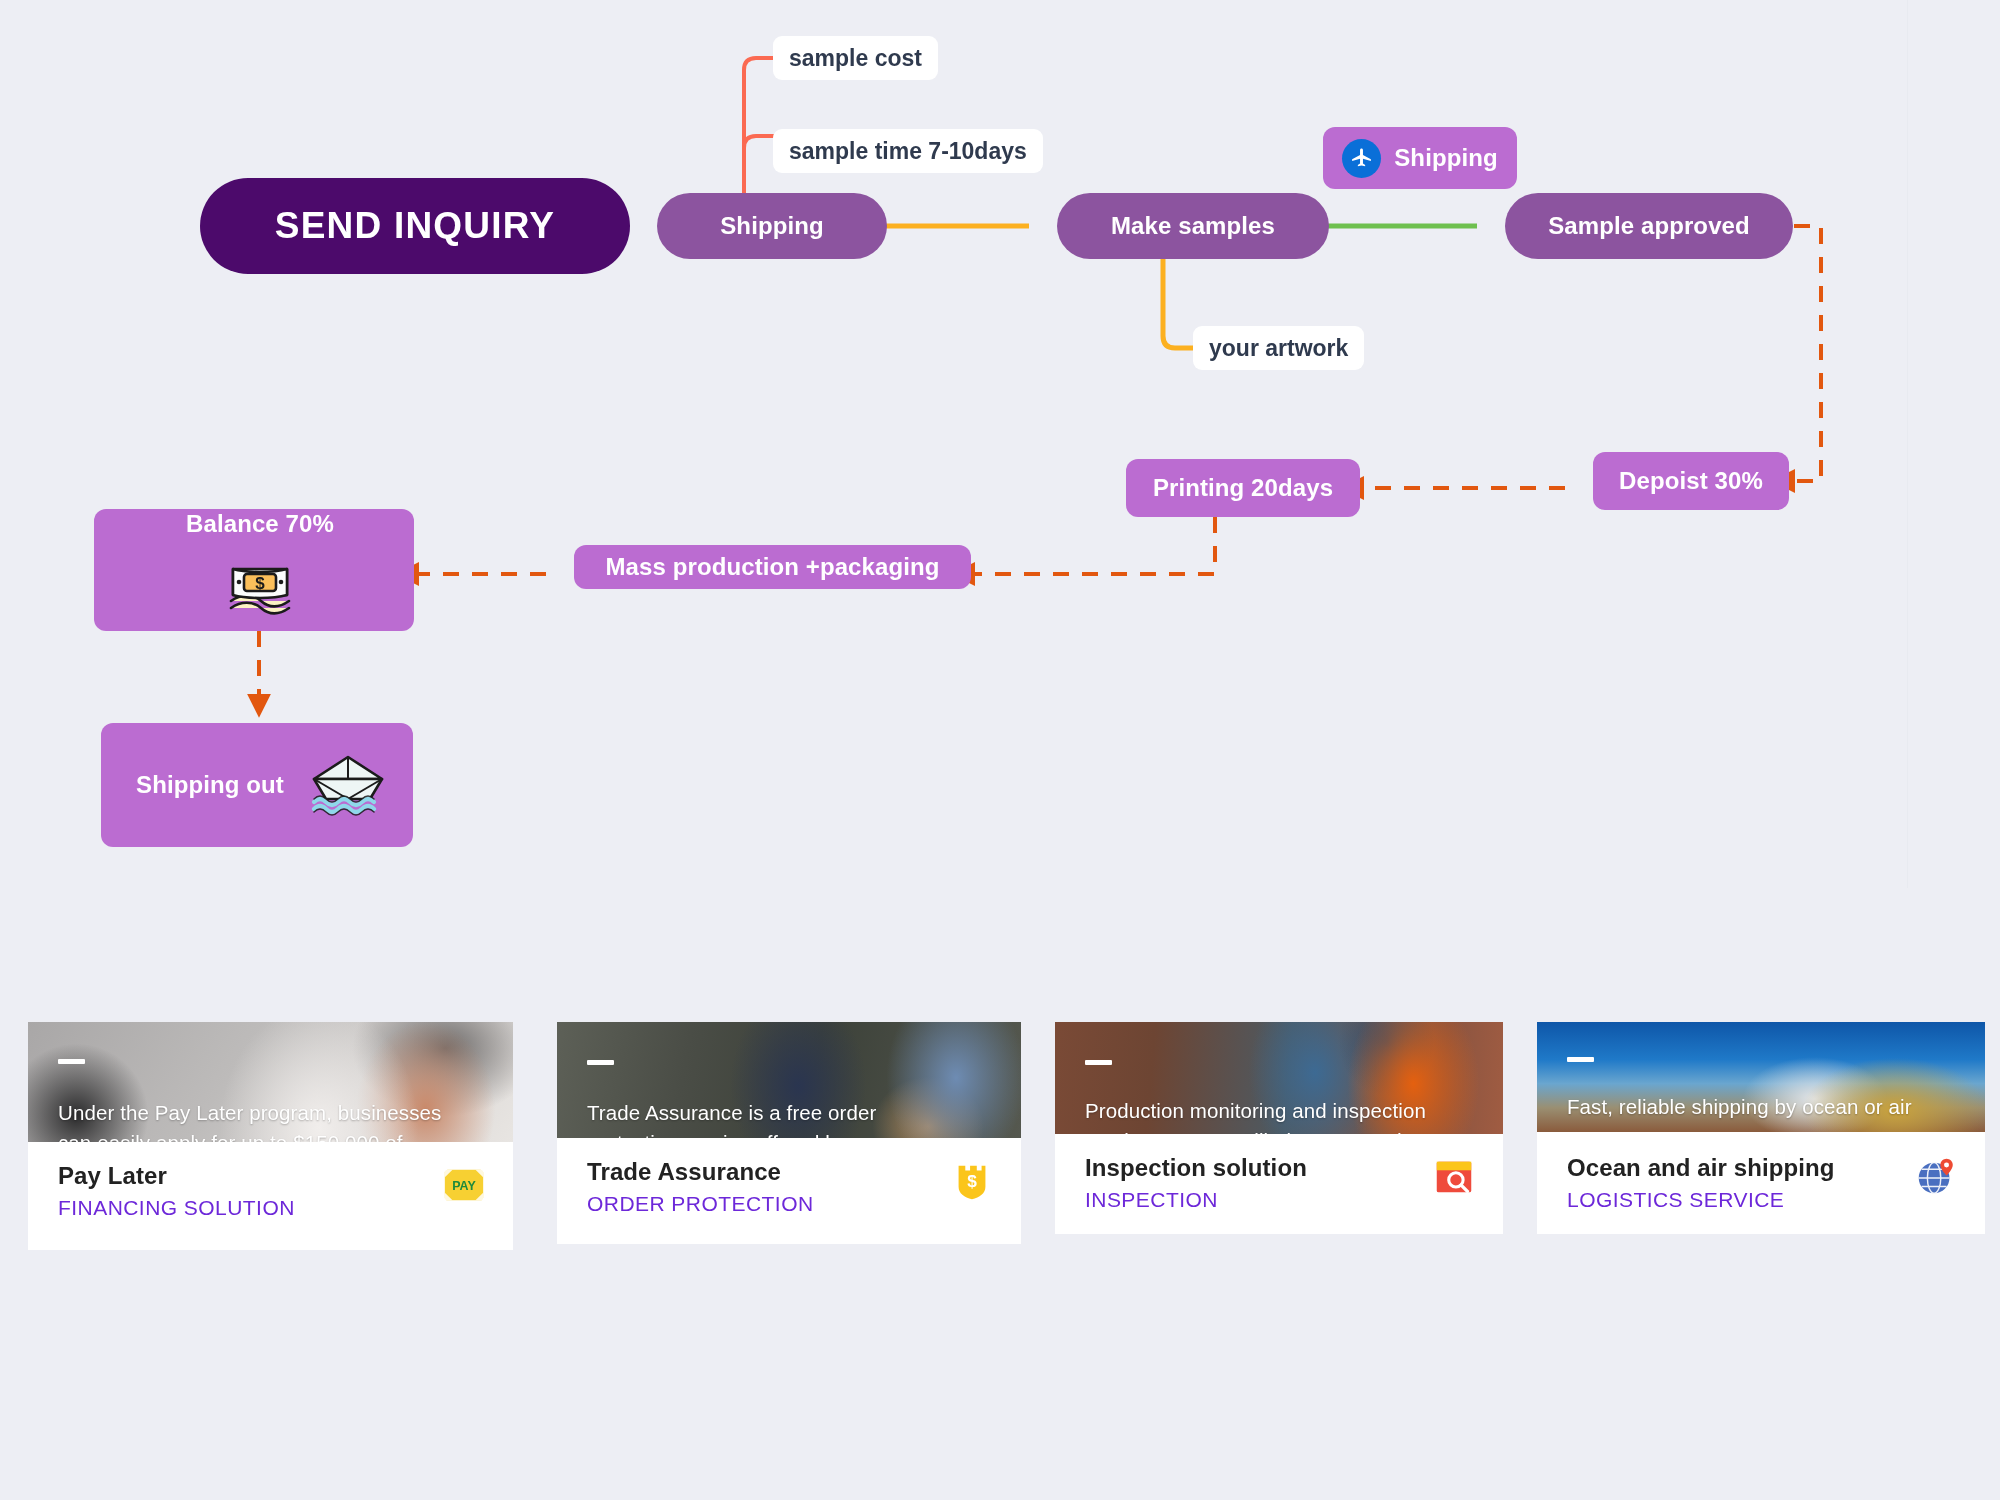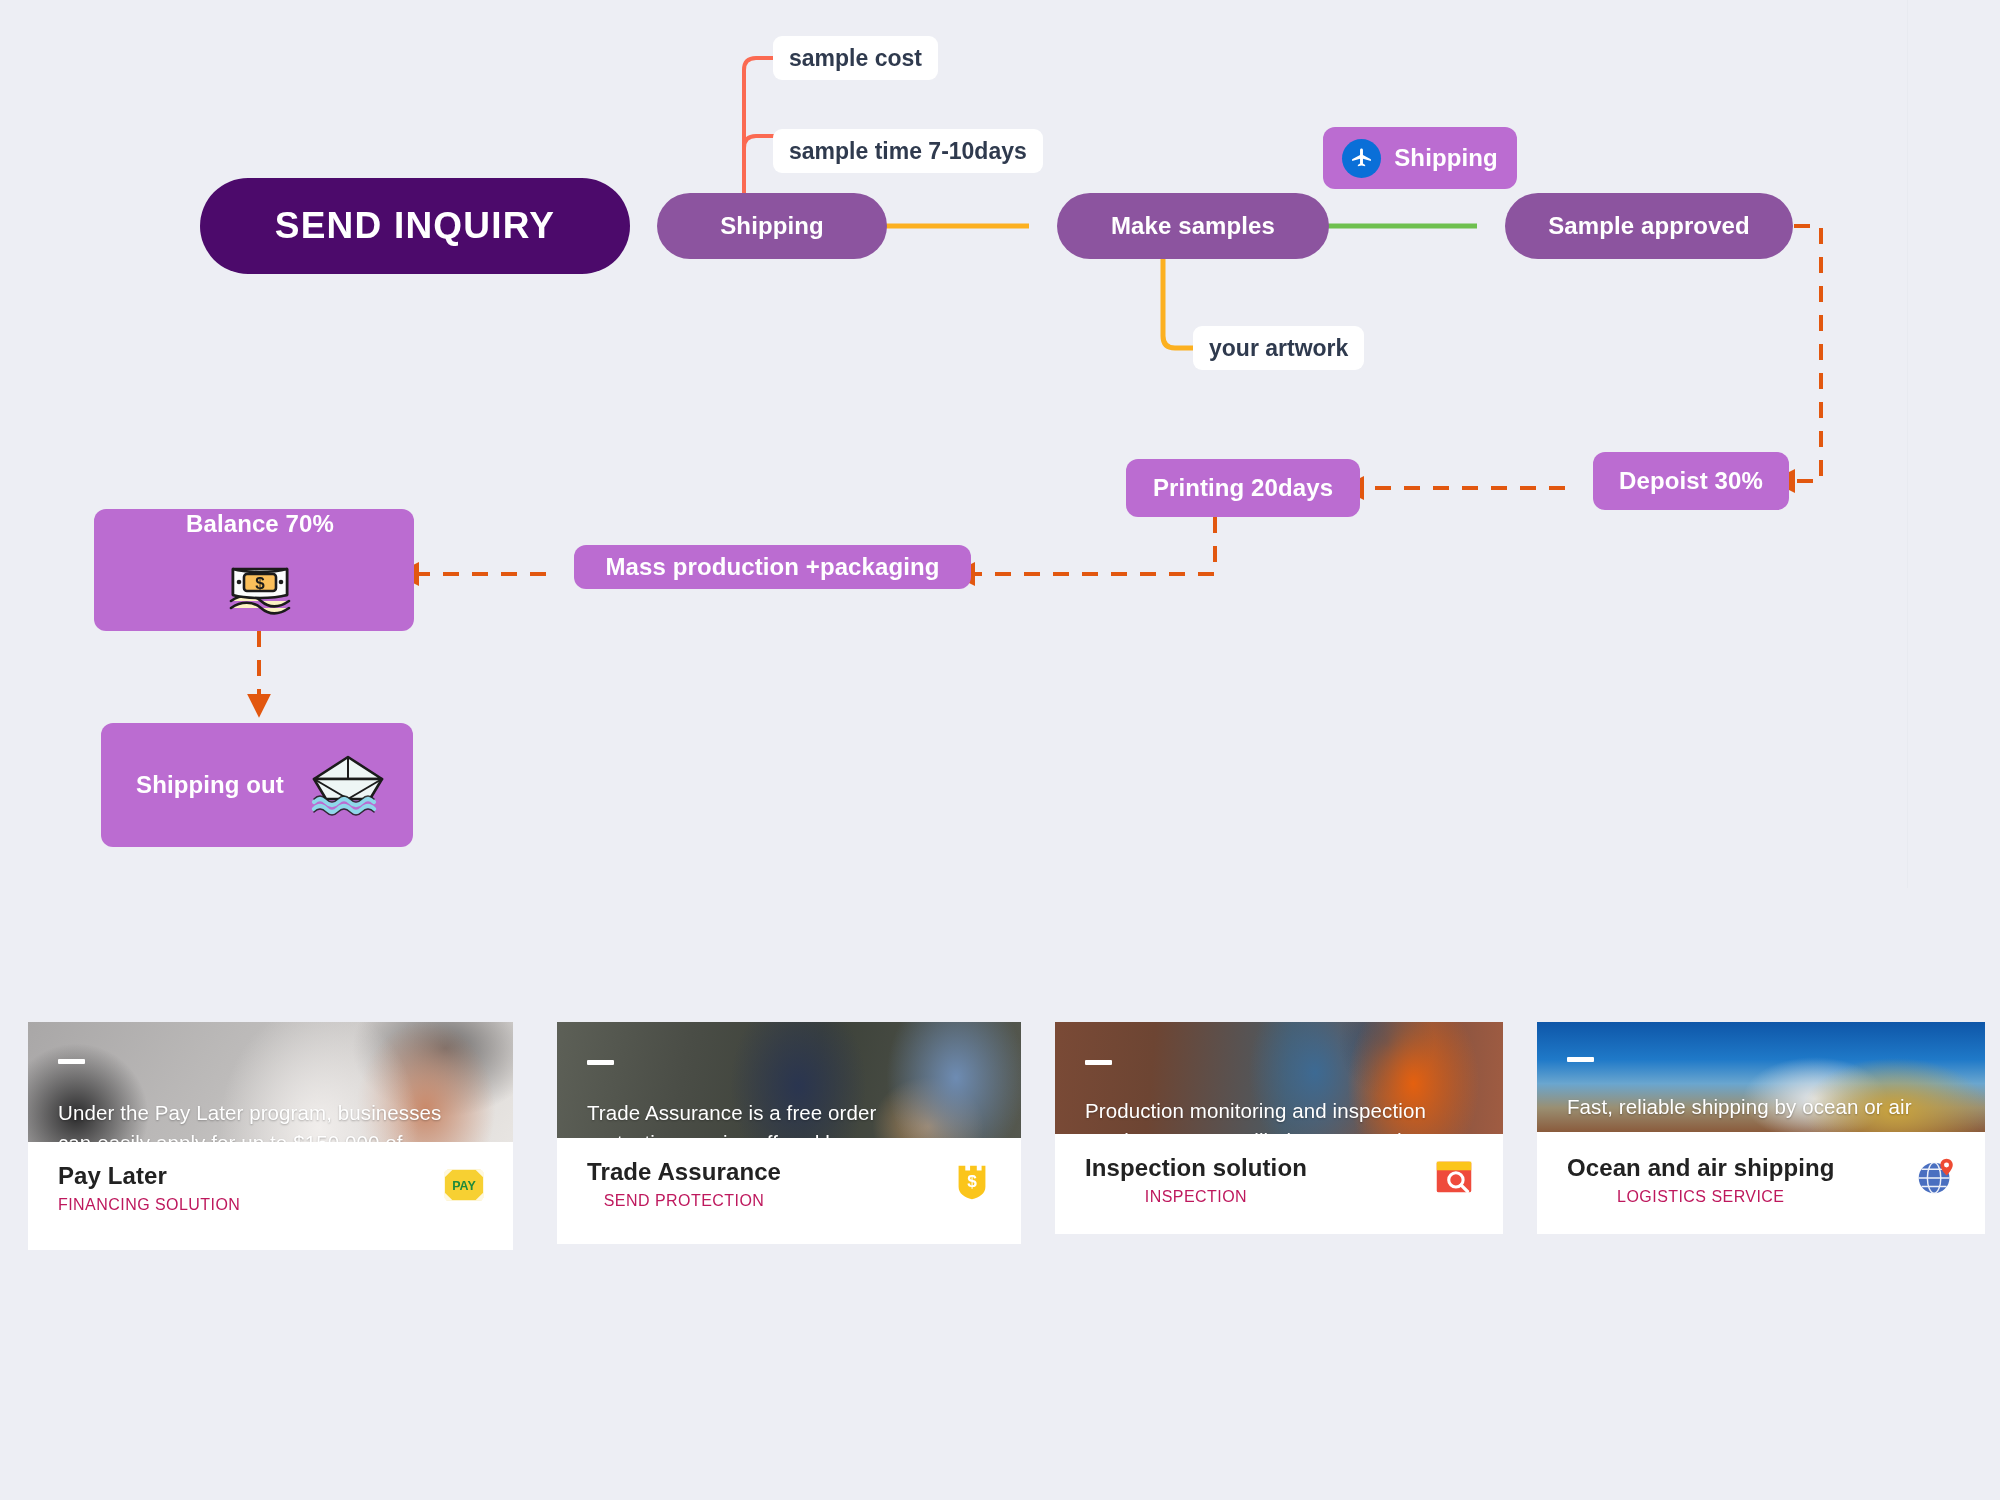--- a/index.html
+++ b/index.html
@@ -159,24 +159,23 @@
     padding: 20px 24px 0 30px;
   }
   .card-title {
     color: #222222;
     font-size: 24px;
     font-weight: 700;
     letter-spacing: .1px;
     margin-bottom: 6px;
   }
   .card-sub {
-    color: #be185d;
-    font-size: 16px;
+    color: #6d28d9;
+    font-size: 21px;
     letter-spacing: .45px;
-    text-align: center;
   }
   .card-icon { flex: 0 0 auto; width: 46px; height: 46px; }
 
   
   .photo-paylater {
     background:
       radial-gradient(ellipse 160px 200px at 60% 88%, #f1eeec 0%, rgba(241,238,236,0) 62%),
       radial-gradient(ellipse 120px 150px at 82% 72%, #c9896a 0%, rgba(201,137,106,0) 58%),
       radial-gradient(ellipse 150px 110px at 86% 22%, #6d6a69 0%, rgba(109,106,105,0) 62%),
       radial-gradient(circle 120px at 10% 78%, #2b2b2c 0%, rgba(43,43,44,0) 60%),
@@ -347,21 +346,21 @@
     <div class="card" style="left:557px; top:134px; width:464px; height:222px;">
       <div class="card-media" style="height:116px;">
         <div class="photo photo-trade"></div>
         <div class="media-overlay"></div>
       </div>
       <div class="card-dash" style="top:38px;"></div>
       <div class="card-blurb" style="top:76px; width:380px;">Trade Assurance is a free order protection service offered by Alibaba.com.</div>
       <div class="card-foot" style="height:106px;">
         <div>
           <div class="card-title">Trade Assurance</div>
-          <div class="card-sub">SEND PROTECTION</div>
+          <div class="card-sub">ORDER PROTECTION</div>
         </div>
         <svg class="card-icon" viewBox="0 0 48 48">
           <path d="M10 8h7v5h5V8h7v5h5V8h4v22c0 7-6 11-14 13C16 41 10 37 10 30z" fill="#fbc51b"></path>
           <text x="24" y="30" font-family="'Liberation Sans',sans-serif" font-size="18" font-weight="700" fill="#ffffff" text-anchor="middle">$</text>
         </svg>
       </div>
     </div>
 
     <div class="card" style="left:1055px; top:134px; width:448px; height:212px;">
       <div class="card-media" style="height:112px;">

